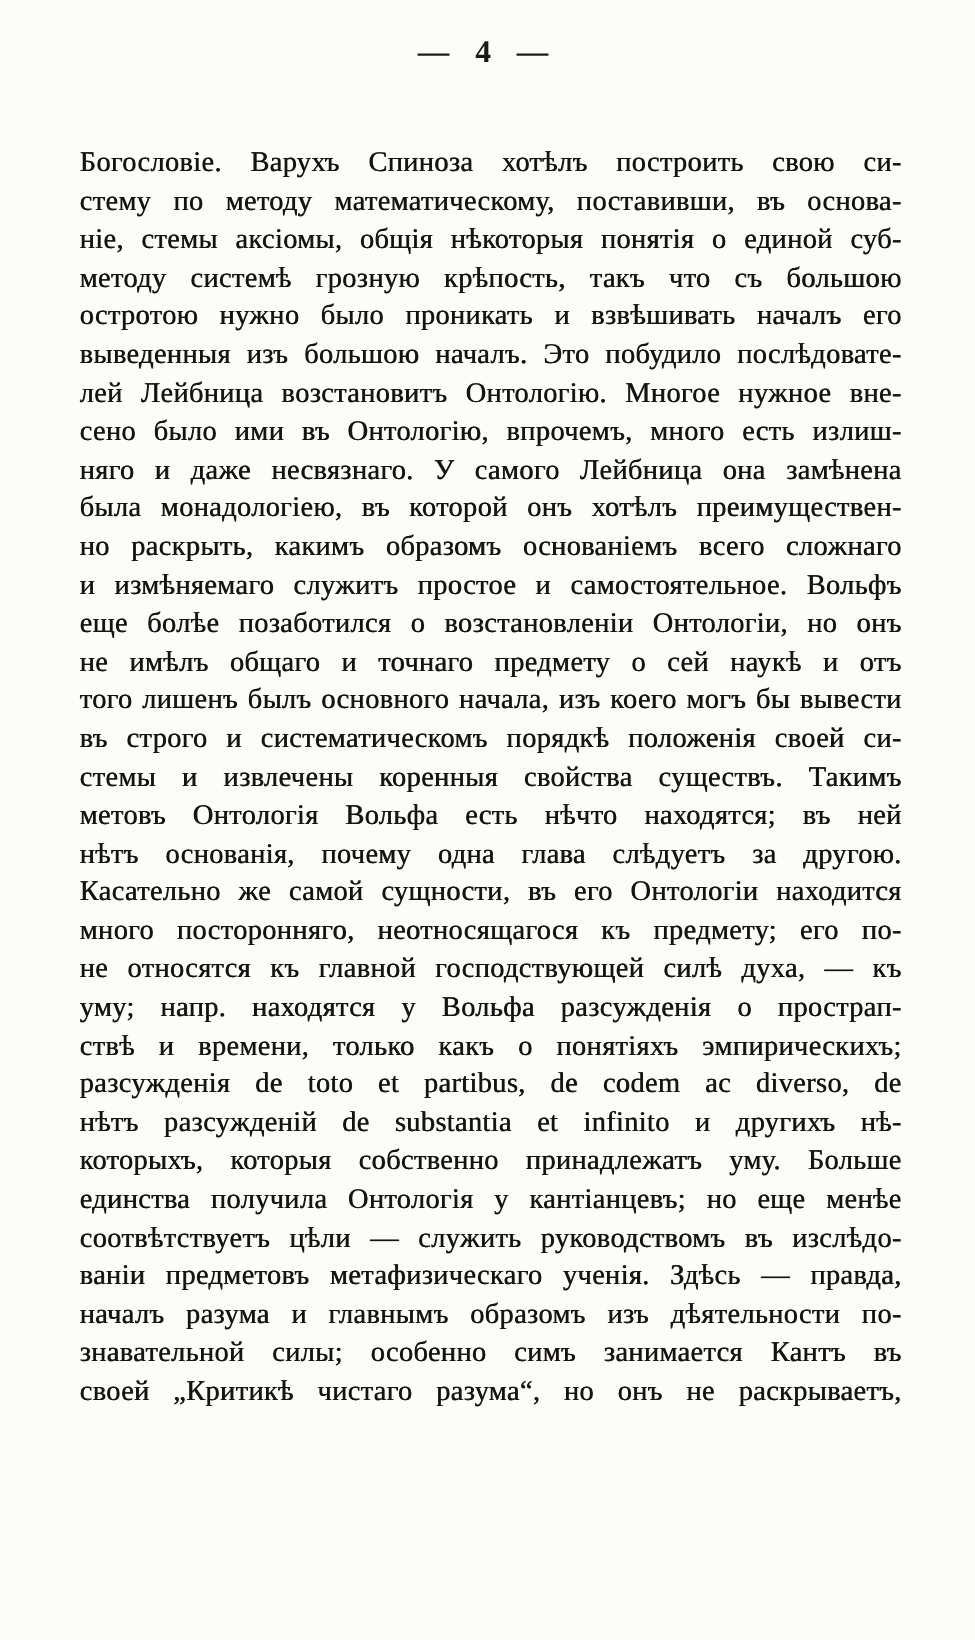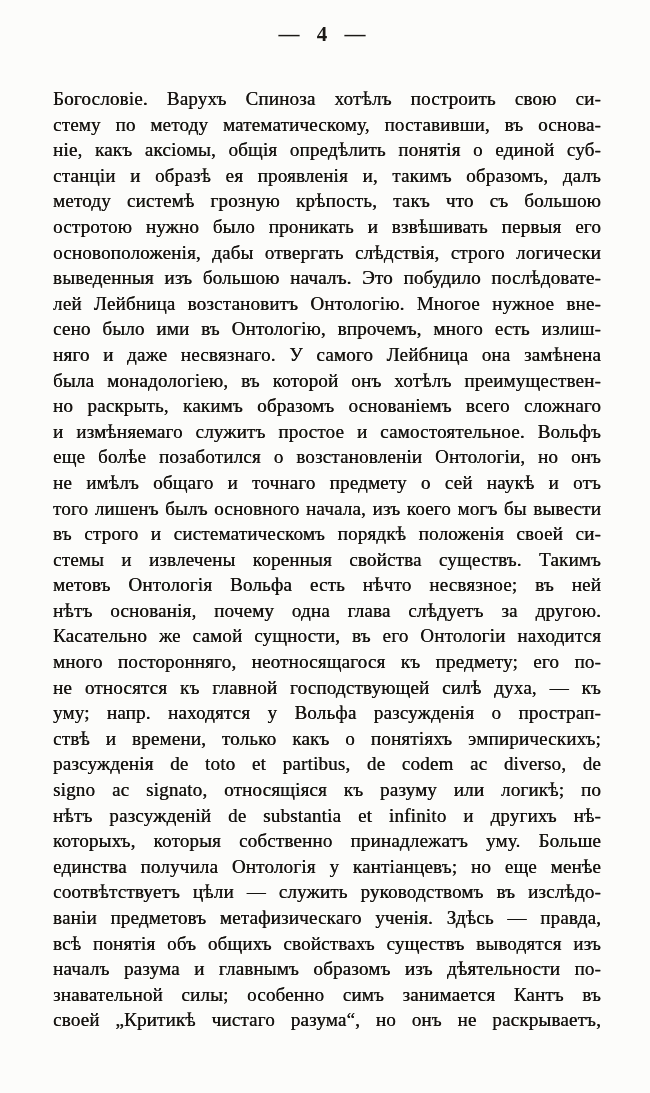--- a/index.html
+++ b/index.html
@@ -26,21 +26,21 @@
     left: 0;
     width: 100%;
     text-align: center;
     font-size: 21px;
     font-weight: bold;
     letter-spacing: 6px;
     color: #1b1916;
   }
   .text-block {
     position: absolute;
-    top: 86px;
+    top: 96px;
     left: 53px;
     width: 548px;
   }
   .line {
     font-size: 19px;
     line-height: 25.6px;
     height: 25.6px;
     text-align: justify;
     text-align-last: justify;
     white-space: nowrap;
@@ -51,49 +51,45 @@
   }
 </style>
 </head>
 <body>
 
 <div class="page">
   <div class="page-number">— 4 —</div>
   <div class="text-block">
       <div class="line">Богословіе. Варухъ Спиноза хотѣлъ построить свою си-</div>
       <div class="line">стему по методу математическому, поставивши, въ основа-</div>
-      <div class="line">ніе, какъ аксіомы, общія опредѣлить понятія о единой суб-</div>
-      <div class="line">станціи и образѣ ея проявленія и, такимъ образомъ, далъ</div>
+      <div class="line">ніе, стемы аксіомы, общія нѣкоторыя понятія о единой суб-</div>
       <div class="line">методу системѣ грозную крѣпость, такъ что съ большою</div>
-      <div class="line">остротою нужно было проникать и взвѣшивать первыя его</div>
-      <div class="line">основоположенія, дабы отвергать слѣдствія, строго логически</div>
+      <div class="line">остротою нужно было проникать и взвѣшивать началъ его</div>
       <div class="line">выведенныя изъ большою началъ. Это побудило послѣдовате-</div>
       <div class="line">лей Лейбница возстановитъ Онтологію. Многое нужное вне-</div>
       <div class="line">сено было ими въ Онтологію, впрочемъ, много есть излиш-</div>
       <div class="line">няго и даже несвязнаго. У самого Лейбница она замѣнена</div>
       <div class="line">была монадологіею, въ которой онъ хотѣлъ преимуществен-</div>
       <div class="line">но раскрыть, какимъ образомъ основаніемъ всего сложнаго</div>
       <div class="line">и измѣняемаго служитъ простое и самостоятельное. Вольфъ</div>
       <div class="line">еще болѣе позаботился о возстановленіи Онтологіи, но онъ</div>
       <div class="line">не имѣлъ общаго и точнаго предмету о сей наукѣ и отъ</div>
       <div class="line">того лишенъ былъ основного начала, изъ коего могъ бы вывести</div>
       <div class="line">въ строго и систематическомъ порядкѣ положенія своей си-</div>
       <div class="line">стемы и извлечены коренныя свойства существъ. Такимъ</div>
-      <div class="line">метовъ Онтологія Вольфа есть нѣчто несвязное; въ ней</div>
+      <div class="line">метовъ Онтологія Вольфа есть нѣчто находятся; въ ней</div>
       <div class="line">нѣтъ основанія, почему одна глава слѣдуетъ за другою.</div>
       <div class="line">Касательно же самой сущности, въ его Онтологіи находится</div>
       <div class="line">много посторонняго, неотносящагося къ предмету; его по-</div>
       <div class="line">не относятся къ главной господствующей силѣ духа, — къ</div>
       <div class="line">уму; напр. находятся у Вольфа разсужденія о прострап-</div>
       <div class="line">ствѣ и времени, только какъ о понятіяхъ эмпирическихъ;</div>
       <div class="line">разсужденія de toto et partibus, de codem ac diverso, de</div>
-      <div class="line">signo ac signato, относящіяся къ разуму или логикѣ; по</div>
       <div class="line">нѣтъ разсужденій de substantia et infinito и другихъ нѣ-</div>
       <div class="line">которыхъ, которыя собственно принадлежатъ уму. Больше</div>
       <div class="line">единства получила Онтологія у кантіанцевъ; но еще менѣе</div>
       <div class="line">соотвѣтствуетъ цѣли — служить руководствомъ въ изслѣдо-</div>
       <div class="line">ваніи предметовъ метафизическаго ученія. Здѣсь — правда,</div>
-      <div class="line">всѣ понятія объ общихъ свойствахъ существъ выводятся изъ</div>
       <div class="line">началъ разума и главнымъ образомъ изъ дѣятельности по-</div>
       <div class="line">знавательной силы; особенно симъ занимается Кантъ въ</div>
       <div class="line">своей „Критикѣ чистаго разума“, но онъ не раскрываетъ,</div>
     </div>
 </div>
 
 </body></html>

